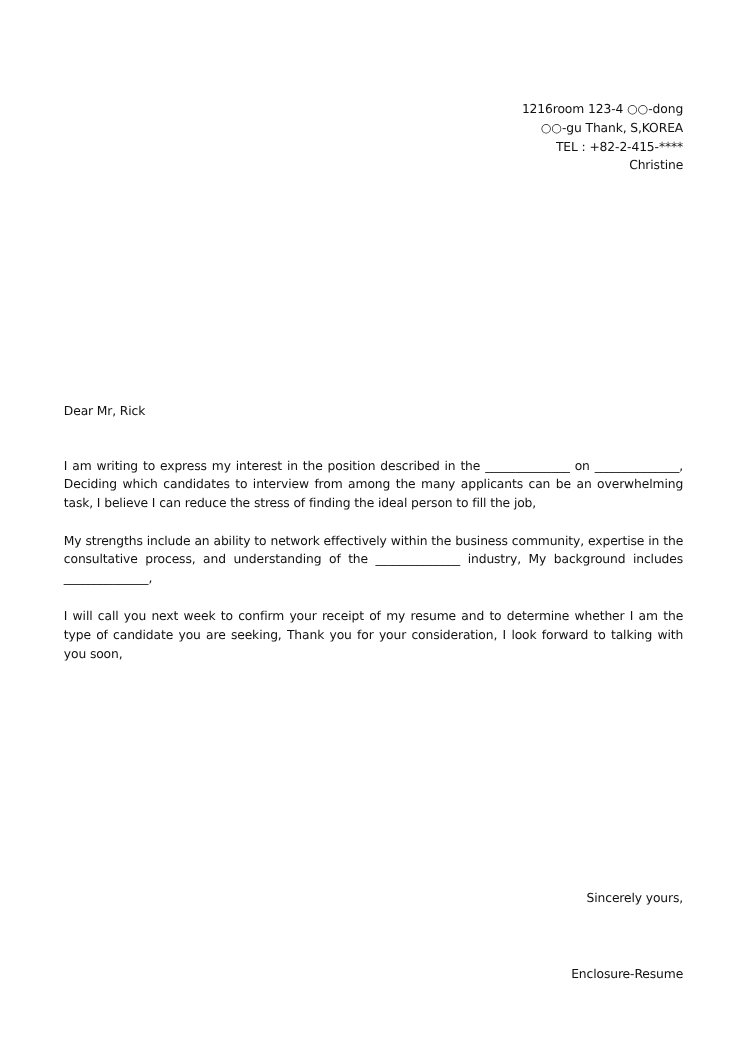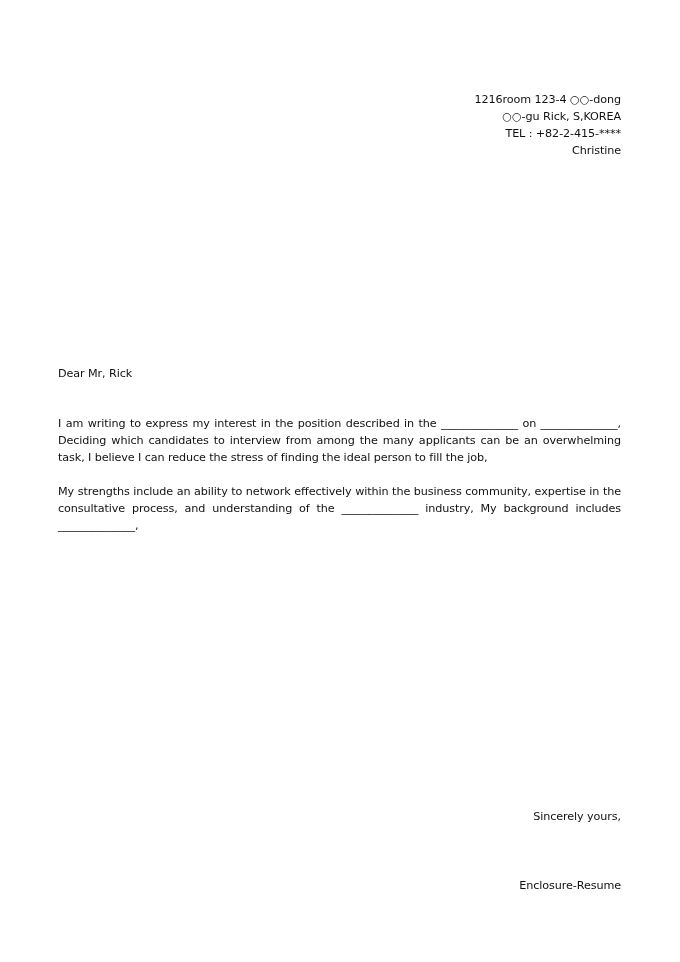--- a/index.html
+++ b/index.html
@@ -64,27 +64,28 @@
       text-align: center;
     }
   </style>
 </head>
 <body>
 
 <div class="page">
 
   <div class="address">
     <div>1216room 123-4 ○○-dong</div>
-    <div>○○-gu Rick, S,KOREA</div>
+    <div>○○-gu Thank, S,KOREA</div>
     <div>TEL : +82-2-415-****</div>
     <div>Christine</div>
   </div>
 
   <div class="salutation">Dear Mr, Rick</div>
 
   <p class="body-text p1">I am writing to express my interest in the position described in the ______________ on ______________, Deciding which candidates to interview from among the many applicants can be an overwhelming task, I believe I can reduce the stress of finding the ideal person to fill the job,</p>
   <p class="body-text p2">My strengths include an ability to network effectively within the business community, expertise in the consultative process, and understanding of the ______________ industry, My background includes ______________,</p>
+  <p class="body-text p3">I will call you next week to confirm your receipt of my resume and to determine whether I am the type of candidate you are seeking, Thank you for your consideration, I look forward to talking with you soon,</p>
 
   <div class="closing">Sincerely yours,</div>
 
   <div class="enclosure">Enclosure-Resume</div>
 
 </div>
 
 </body></html>

